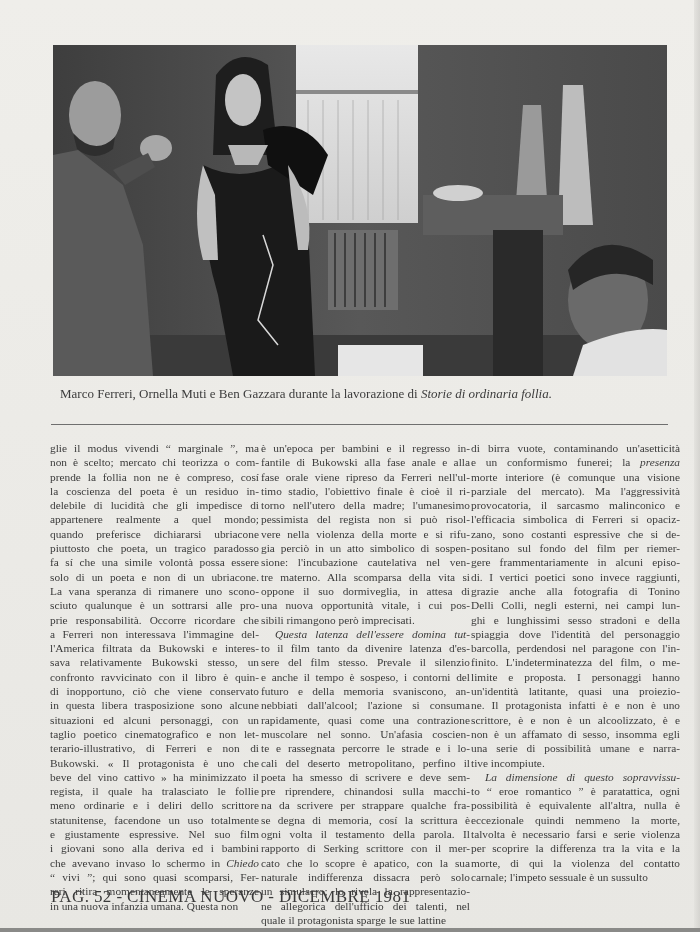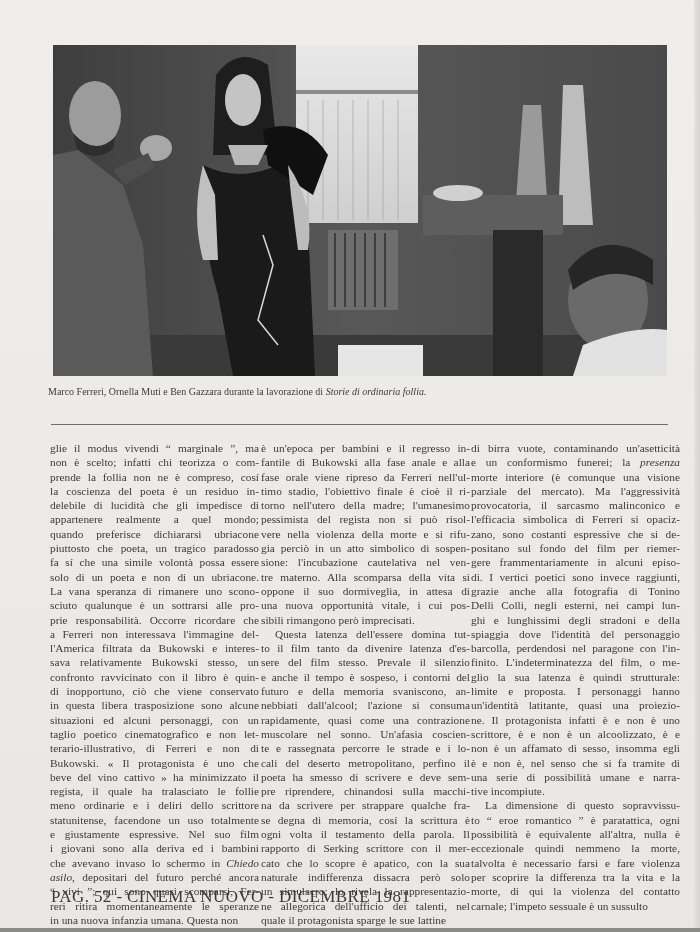--- a/index.html
+++ b/index.html
@@ -23,40 +23,40 @@
     background: #8a8a88;
   }
   
   .photo {
     position: absolute; left: 53px; top: 45px; width: 614px; height: 331px;
     background: #4a4a4a; overflow: hidden;
   }
   .photo svg { display: block; width: 100%; height: 100%; }
   
   .caption {
-    position: absolute; left: 48px; top: 386px; width: 620px;
-    font-size: 10px; color: #3c3c3c; white-space: nowrap;
+    position: absolute; left: 60px; top: 386px; width: 620px;
+    font-size: 13px; color: #3c3c3c; white-space: nowrap;
   }
   .caption i { font-style: italic; }
   .rule {
     position: absolute; left: 51px; top: 424px; width: 617px; height: 1px;
     background: #6f6f6f;
   }
   
   .col {
     position: absolute; top: 441px; width: 209px;
     font-size: 11.35px; line-height: 14.3px; color: #3b3b3b;
     text-align: justify; hyphens: none;
   }
   .col1 { left: 50px; }
   .col2 { left: 261px; }
   .col3 { left: 471px; }
   .col .line { display: block; text-align: justify; text-align-last: justify; white-space: nowrap; height: 14.3px; overflow: visible; }
   .col .line.last { text-align-last: left; }
-  .col .line.indent { padding-left: 14px; }
+  .col .line.indent { padding-left: 14px; font-style: italic; }
   .col i { font-style: italic; }
   .footer {
     position: absolute; left: 51px; top: 887px;
     font-size: 17px; letter-spacing: 0.4px; color: #3a3a3a; white-space: nowrap;
   }
 </style>
 </head>
 <body>
 
 <div class="page">
@@ -137,21 +137,21 @@
   </div>
 
   <div class="caption">
     <span>Marco Ferreri, Ornella Muti e Ben Gazzara durante la lavorazione di </span><i>Storie di ordinaria follia.</i>
   </div>
 
   <div class="rule"></div>
 
   <div class="col col1" id="col0">
       <span class="line"><span>glie il modus vivendi “ marginale ”, ma</span></span>
-      <span class="line"><span>non è scelto; infatti chi teorizza o com-</span></span>
+      <span class="line"><span>non è scelto; mercato chi teorizza o com-</span></span>
       <span class="line"><span>prende la follia non ne è compreso, cosí</span></span>
       <span class="line"><span>la coscienza del poeta è un residuo in-</span></span>
       <span class="line"><span>delebile di lucidità che gli impedisce di</span></span>
       <span class="line"><span>appartenere realmente a quel mondo;</span></span>
       <span class="line"><span>quando preferisce dichiararsi ubriacone</span></span>
       <span class="line"><span>piuttosto che poeta, un tragico paradosso</span></span>
       <span class="line"><span>fa sí che una simile volontà possa essere</span></span>
       <span class="line"><span>solo di un poeta e non di un ubriacone.</span></span>
       <span class="line"><span>La vana speranza di rimanere uno scono-</span></span>
       <span class="line"><span>sciuto qualunque è un sottrarsi alle pro-</span></span>
@@ -166,21 +166,20 @@
       <span class="line"><span>taglio poetico cinematografico e non let-</span></span>
       <span class="line"><span>terario-illustrativo, di Ferreri e non di</span></span>
       <span class="line"><span>Bukowski. « Il protagonista è uno che</span></span>
       <span class="line"><span>beve del vino cattivo » ha minimizzato il</span></span>
       <span class="line"><span>regista, il quale ha tralasciato le follie</span></span>
       <span class="line"><span>meno ordinarie e i deliri dello scrittore</span></span>
       <span class="line"><span>statunitense, facendone un uso totalmente</span></span>
       <span class="line"><span>e giustamente espressive. Nel suo film</span></span>
       <span class="line"><span>i giovani sono alla deriva ed i bambini</span></span>
       <span class="line"><span>che avevano invaso lo schermo in </span><i>Chiedo</i></span>
-      <span class="line"><i>asilo</i><span>, depositari del futuro perché ancora</span></span>
       <span class="line"><span>“ vivi ”; qui sono quasi scomparsi, Fer-</span></span>
       <span class="line"><span>reri ritira momentaneamente le speranze</span></span>
       <span class="line last"><span>in una nuova infanzia umana. Questa non</span></span>
     </div>
   <div class="col col2" id="col1">
       <span class="line"><span>è un'epoca per bambini e il regresso in-</span></span>
       <span class="line"><span>fantile di Bukowski alla fase anale e alla</span></span>
       <span class="line"><span>fase orale viene ripreso da Ferreri nell'ul-</span></span>
       <span class="line"><span>timo stadio, l'obiettivo finale è cioè il ri-</span></span>
       <span class="line"><span>torno nell'utero della madre; l'umanesimo</span></span>
@@ -220,38 +219,36 @@
       <span class="line"><span>morte interiore (è comunque una visione</span></span>
       <span class="line"><span>parziale del mercato). Ma l'aggressività</span></span>
       <span class="line"><span>provocatoria, il sarcasmo malinconico e</span></span>
       <span class="line"><span>l'efficacia simbolica di Ferreri si opaciz-</span></span>
       <span class="line"><span>zano, sono costanti espressive che si de-</span></span>
       <span class="line"><span>positano sul fondo del film per riemer-</span></span>
       <span class="line"><span>gere frammentariamente in alcuni episo-</span></span>
       <span class="line"><span>di. I vertici poetici sono invece raggiunti,</span></span>
       <span class="line"><span>grazie anche alla fotografia di Tonino</span></span>
       <span class="line"><span>Delli Colli, negli esterni, nei campi lun-</span></span>
-      <span class="line"><span>ghi e lunghissimi degli stradoni e della</span></span>
+      <span class="line"><span>ghi e lunghissimi sesso stradoni e della</span></span>
       <span class="line"><span>spiaggia dove l'identità del personaggio</span></span>
       <span class="line"><span>barcolla, perdendosi nel paragone con l'in-</span></span>
       <span class="line"><span>finito. L'indeterminatezza del film, o me-</span></span>
-      <span class="line"><span>glio la sua latenza è quindi strutturale:</span></span>
       <span class="line"><span>limite e proposta. I personaggi hanno</span></span>
       <span class="line"><span>un'identità latitante, quasi una proiezio-</span></span>
       <span class="line"><span>ne. Il protagonista infatti è e non è uno</span></span>
       <span class="line"><span>scrittore, è e non è un alcoolizzato, è e</span></span>
       <span class="line"><span>non è un affamato di sesso, insomma egli</span></span>
-      <span class="line"><span>è e non è, nel senso che si fa tramite di</span></span>
       <span class="line"><span>una serie di possibilità umane e narra-</span></span>
       <span class="line last"><span>tive incompiute.</span></span>
       <span class="line indent"><span>La dimensione di questo sopravvissu-</span></span>
       <span class="line"><span>to “ eroe romantico ” è paratattica, ogni</span></span>
       <span class="line"><span>possibilità è equivalente all'altra, nulla è</span></span>
       <span class="line"><span>eccezionale quindi nemmeno la morte,</span></span>
-      <span class="line"><span>talvolta è necessario farsi e fare violenza</span></span>
+      <span class="line"><span>talvolta è necessario farsi e serie violenza</span></span>
       <span class="line"><span>per scoprire la differenza tra la vita e la</span></span>
       <span class="line"><span>morte, di qui la violenza del contatto</span></span>
       <span class="line last"><span>carnale; l'impeto sessuale è un sussulto</span></span>
     </div>
 
   <div class="footer">PAG. 52 - CINEMA NUOVO - DICEMBRE 1981</div>
 
   <div class="page-right-edge"></div>
   <div class="page-bottom-edge"></div>
 </div>

